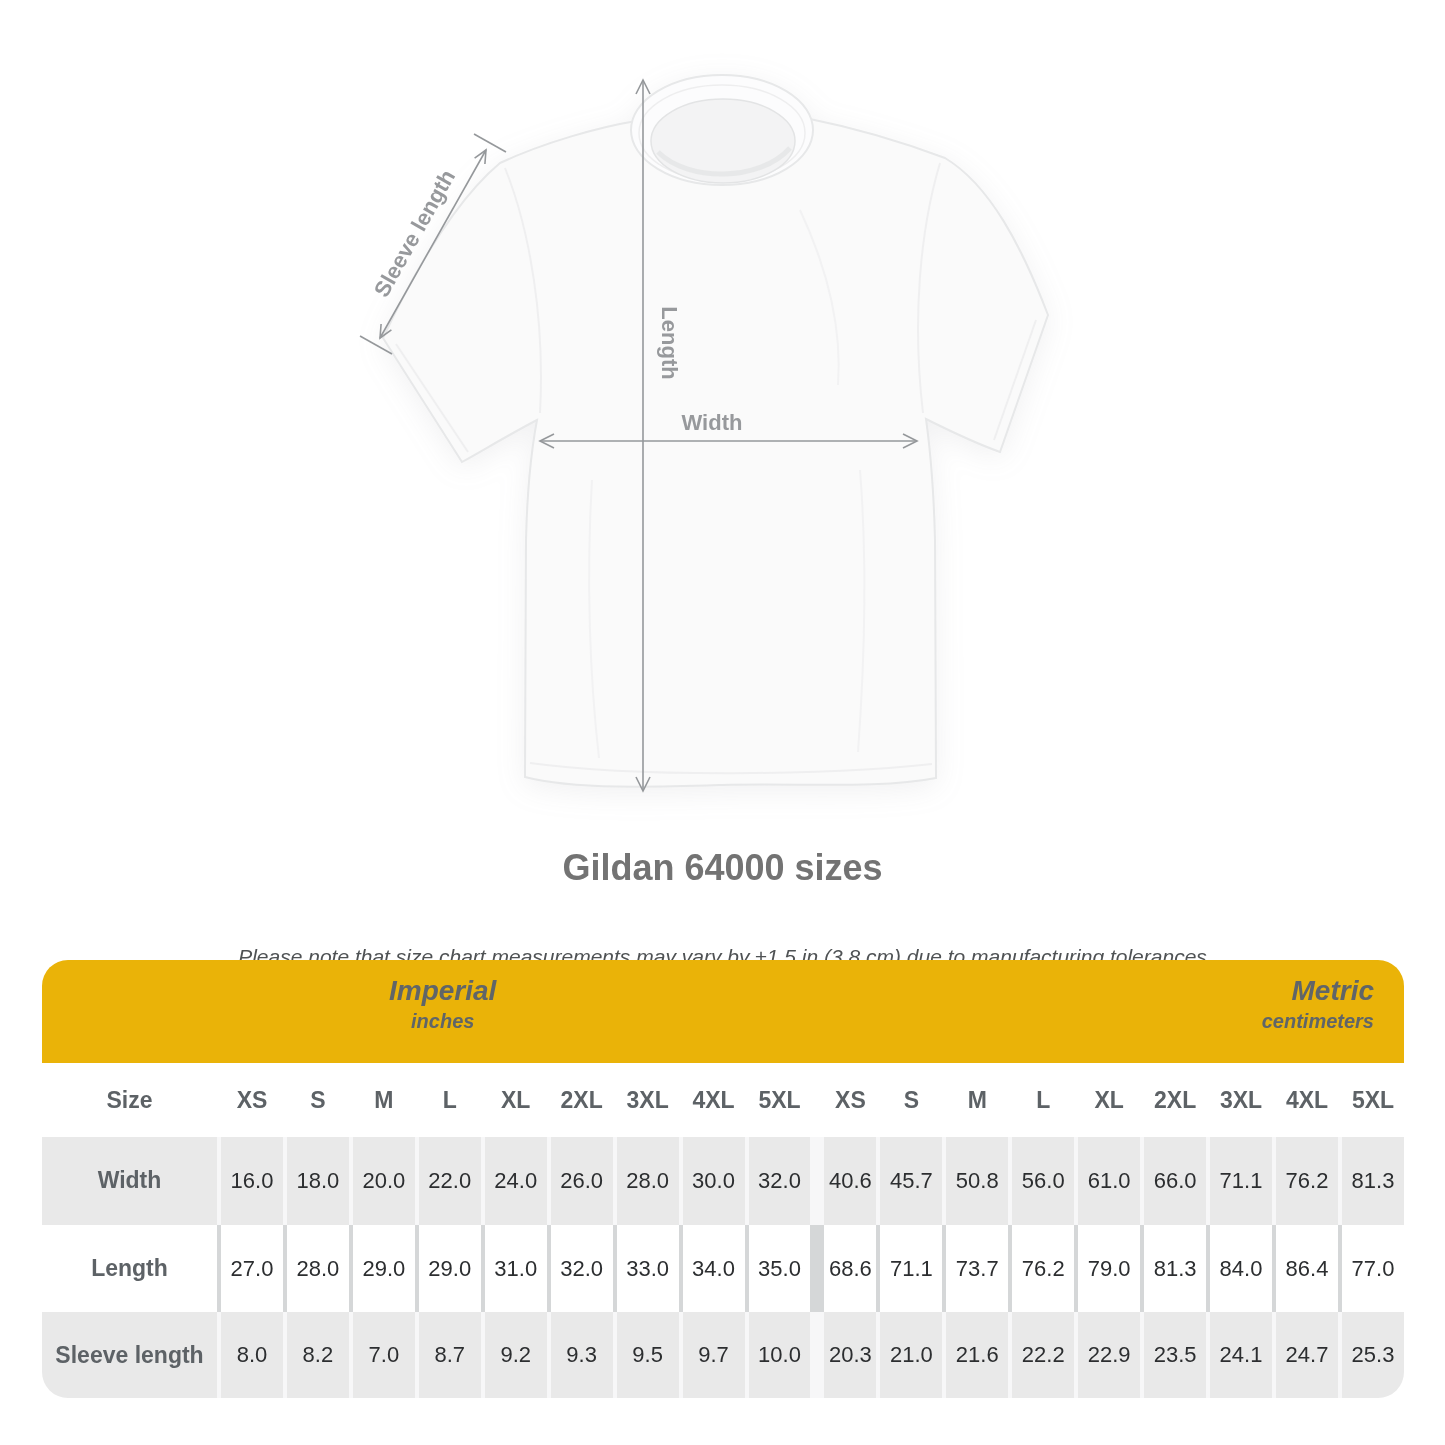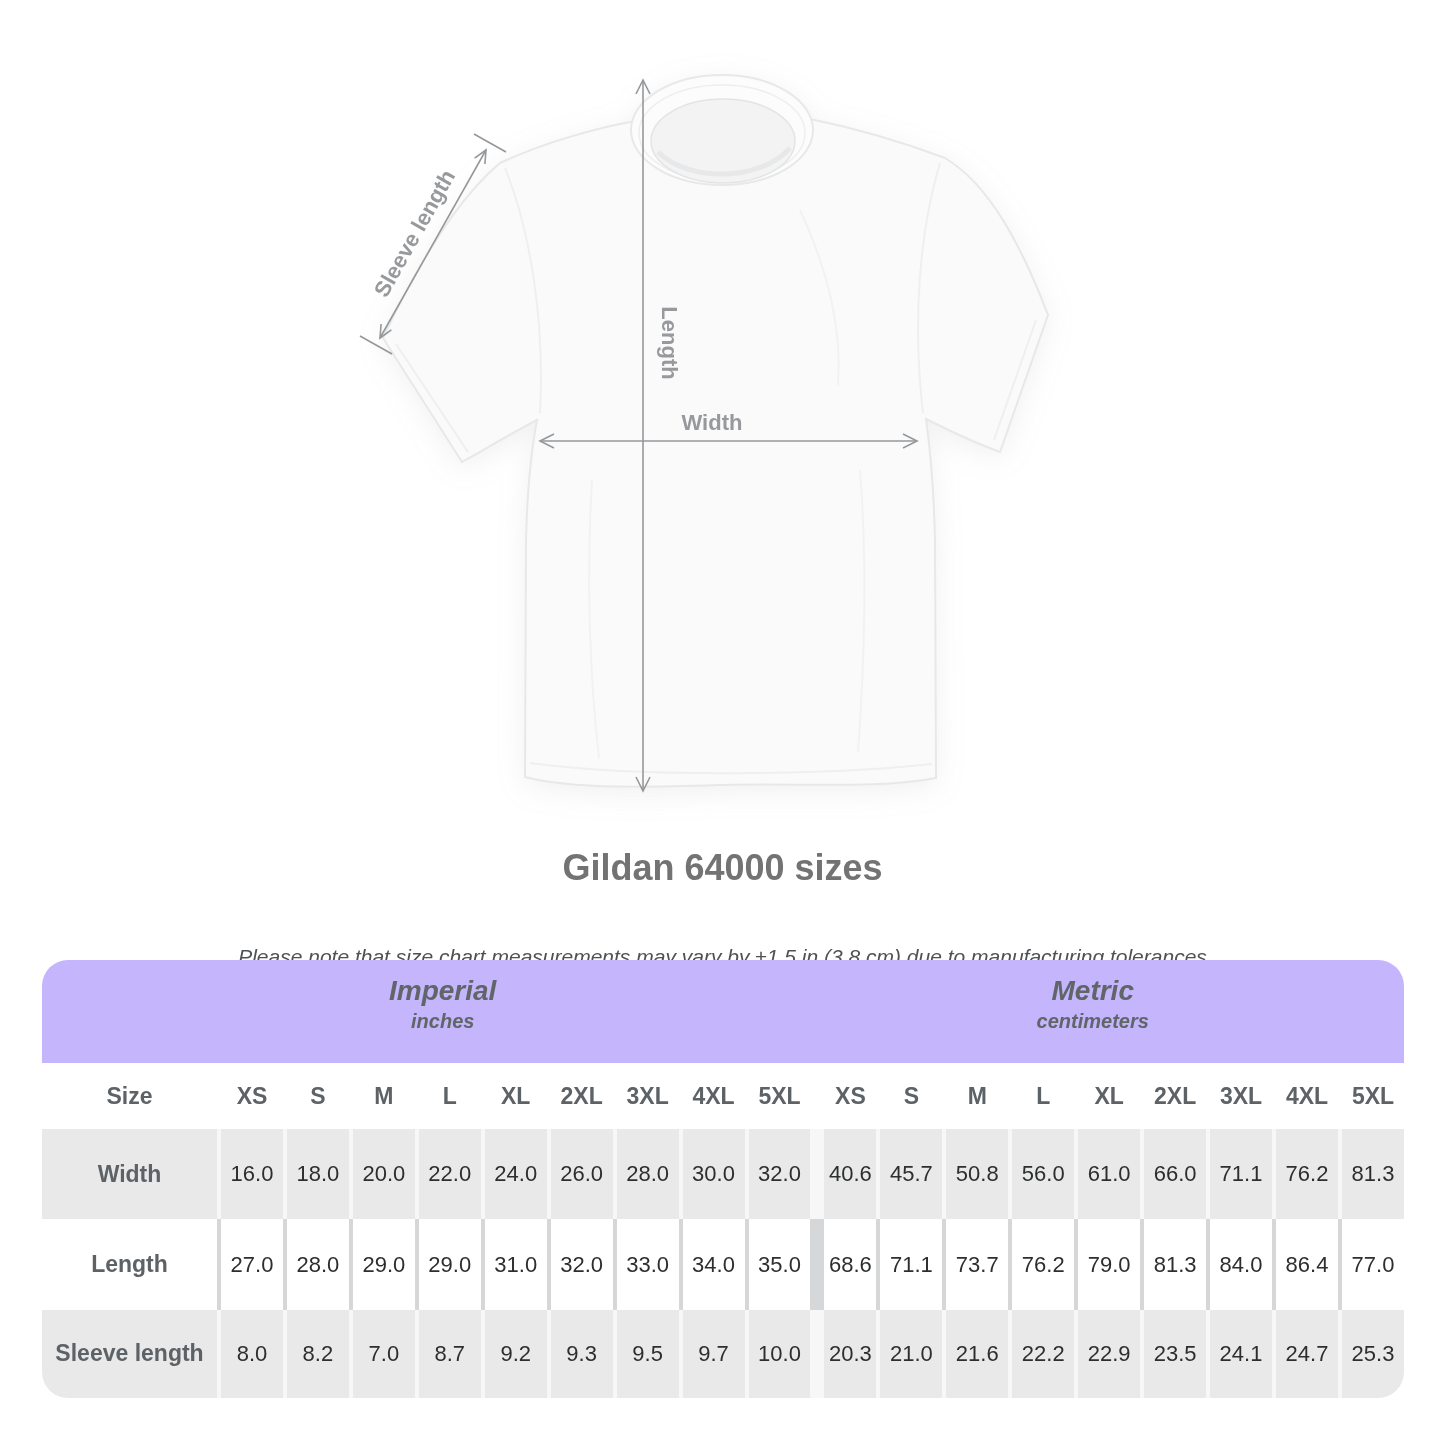--- a/index.html
+++ b/index.html
@@ -36,28 +36,28 @@
     position:absolute;left:42px;top:960px;width:1362px;height:438px;
     border-radius:26px;overflow:hidden;background:#ffffff;
   }
   table.size-table{
     width:100%;height:100%;border-collapse:separate;border-spacing:0;
     table-layout:fixed;
   }
   col.c-label{width:175px;}
   tr.band{height:103px;}
   tr.band th{
-    background:#c4b5fd;vertical-align:top;padding-top:14px;border:none;
+    background:#eab308;vertical-align:top;padding-top:14px;border:none;
   }
   .sec-name{font-size:28px;font-weight:bold;font-style:italic;color:#606568;line-height:34px;}
   .sec-unit{font-size:20px;font-style:italic;color:#606568;line-height:26px;}
   th.band-imperial{padding-left:34px;}
-  th.band-metric{padding-right:30px;}
-
-  tr.sizes{height:66px;}
+  th.band-metric{padding-right:30px;text-align:right;}
+
+  tr.sizes{height:74px;}
   tr.r-width{height:85px;}
   tr.r-length{height:85px;}
   tr.r-sleeve{height:83px;}
 
   tr.sizes th, tbody th, tbody td{
     text-align:center;vertical-align:middle;
     border-left:4px solid transparent;
   }
   tr.row-white > *{background:#ffffff;border-left-color:#d5d7d8;}
   tr.row-gray  > *{background:#e9e9e9;border-left-color:#f7f7f8;}

